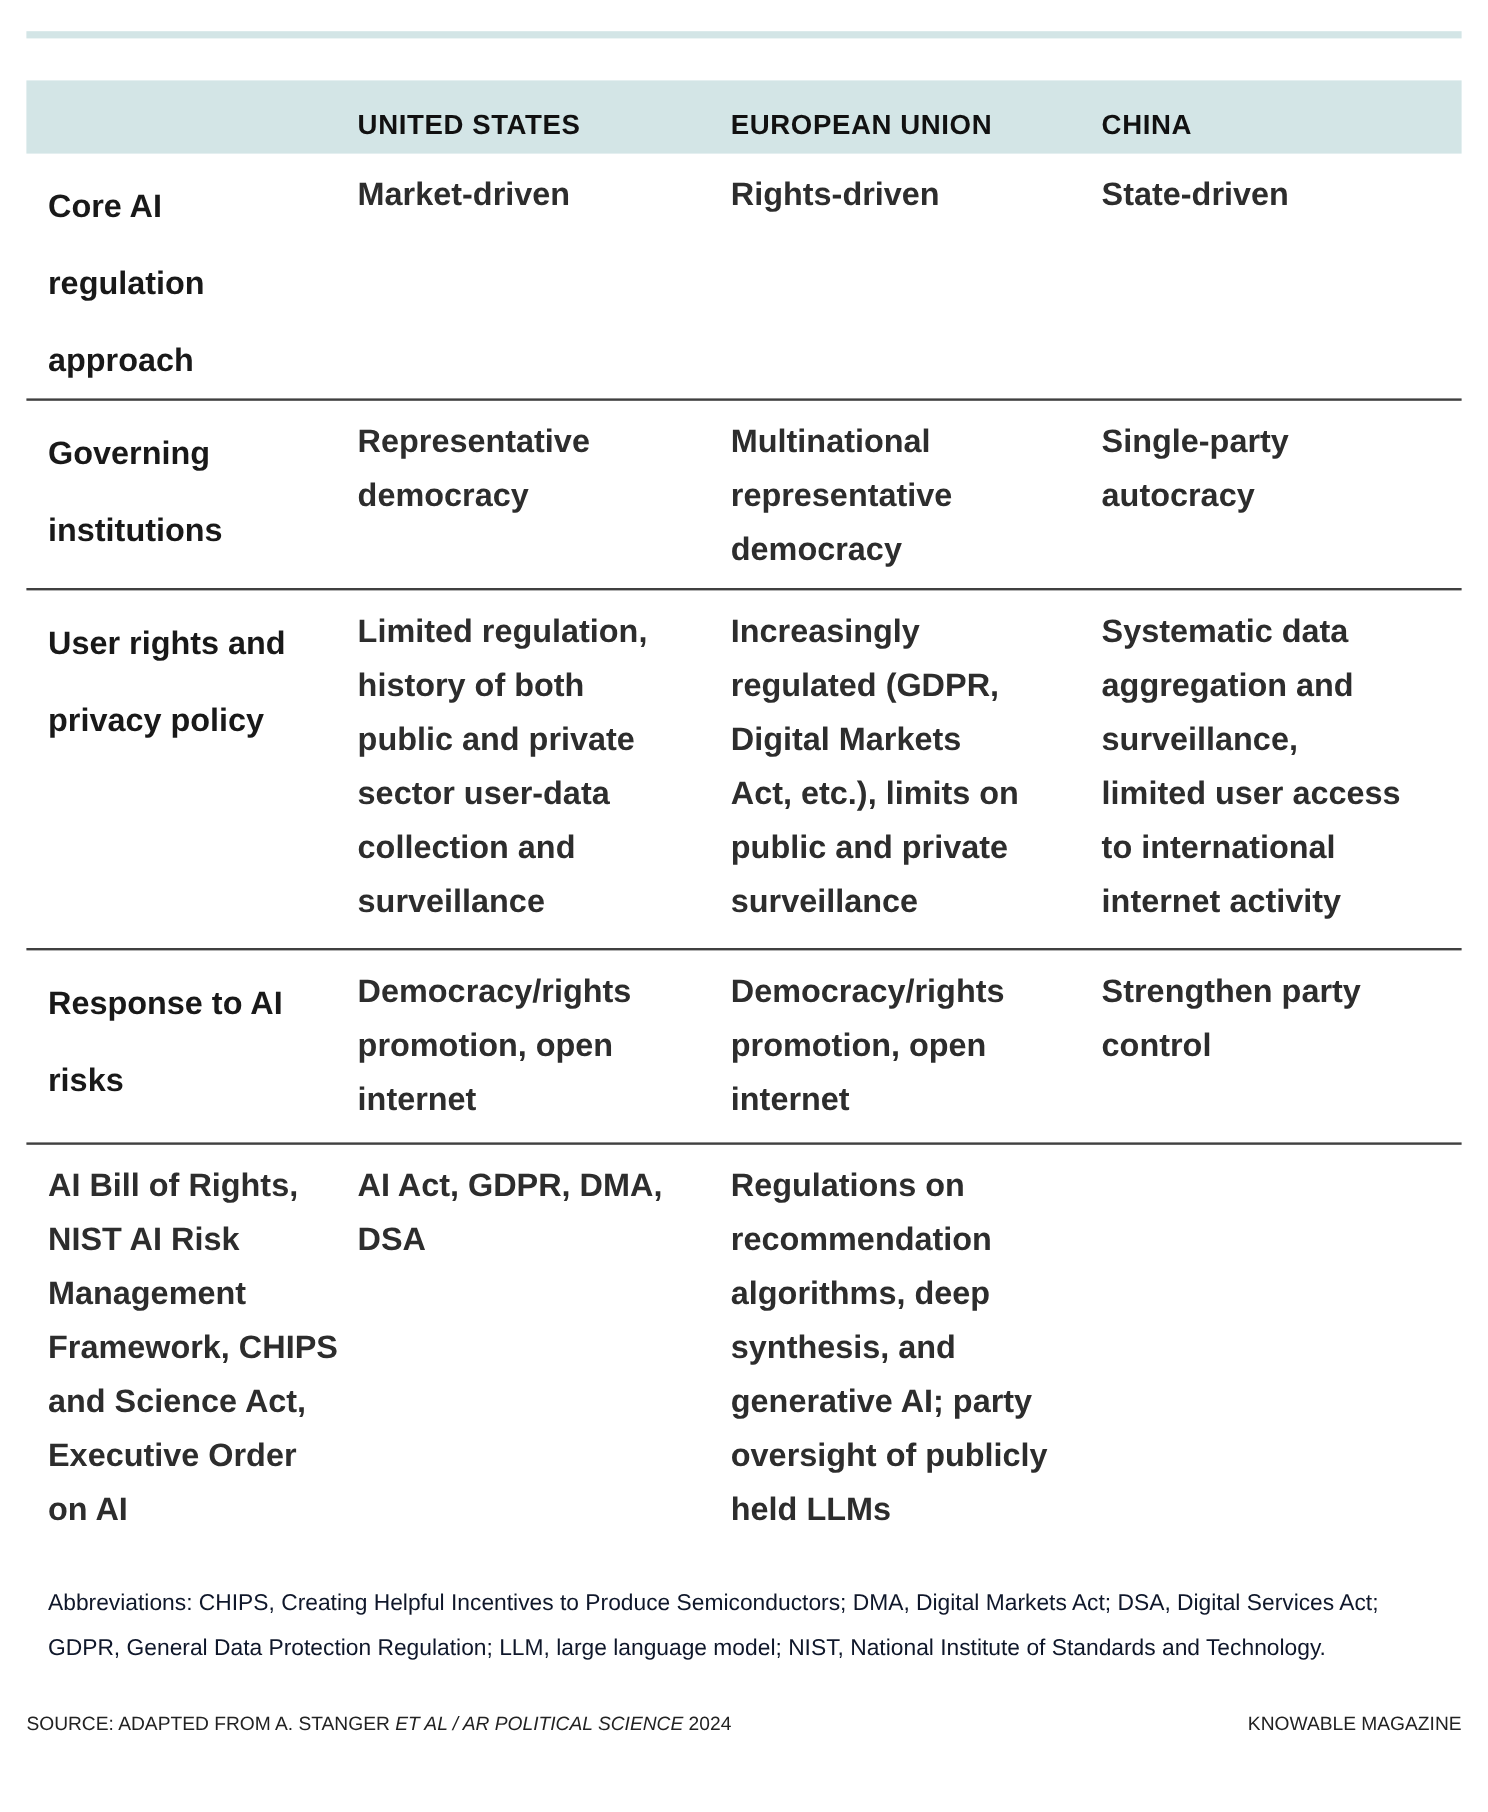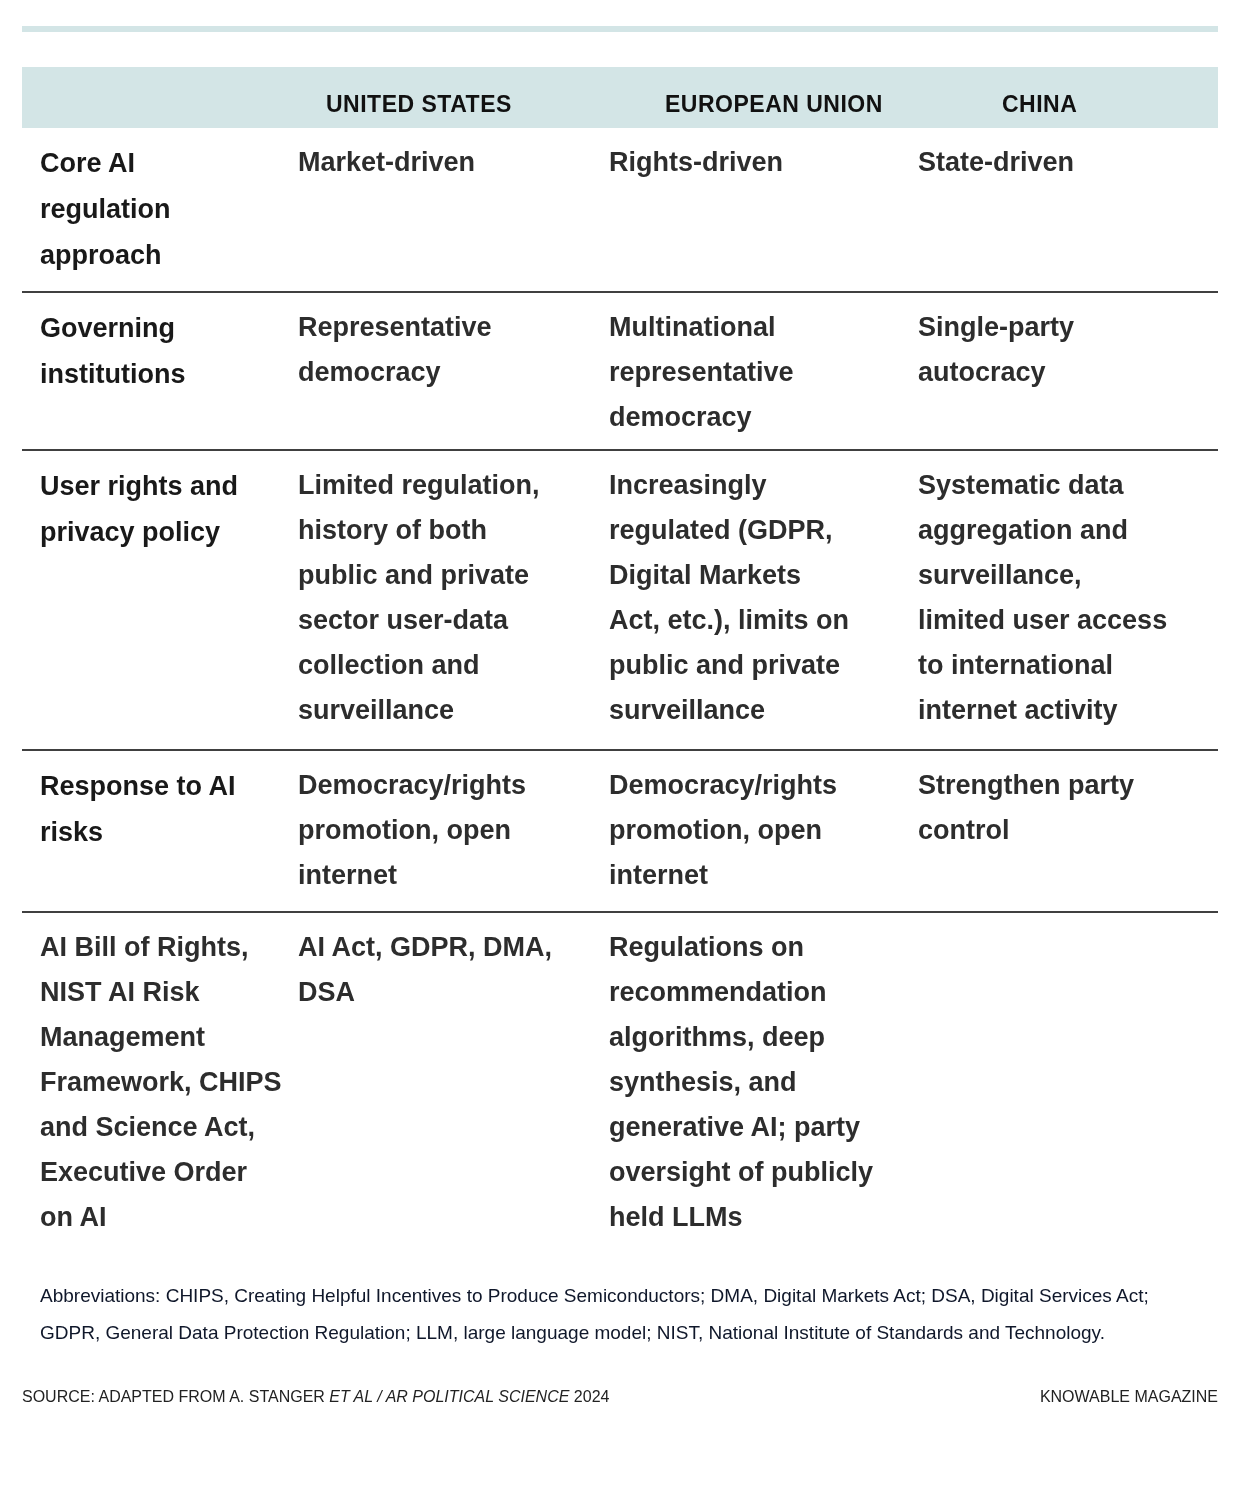--- a/index.html
+++ b/index.html
@@ -34,36 +34,35 @@
     display: grid;
     grid-template-columns: 276px 311px 309px 1fr;
   }
   .t-row > :first-child { padding-left: 18px; }
 
   .t-head {
     background: #d3e5e6;
     height: 61px;
     align-items: end;
     padding-bottom: 10px;
-    gap: 28px;
   }
   .col-head {
     font-size: 23px;
     font-weight: 700;
     letter-spacing: 0.5px;
     color: #111111;
     line-height: 28px;
   }
 
   .t-body-row { padding-top: 12px; }
   .t-body-row + .t-body-row { border-top: 2px solid #404040; }
 
   .row-label {
     font-size: 27px;
-    line-height: 46px;
+    line-height: 64px;
     font-weight: 700;
     color: #191919;
     white-space: pre-line;
   }
   .cell {
     font-size: 27px;
     line-height: 45px;
     font-weight: 700;
     color: #2d2d2d;
     white-space: pre-line;

